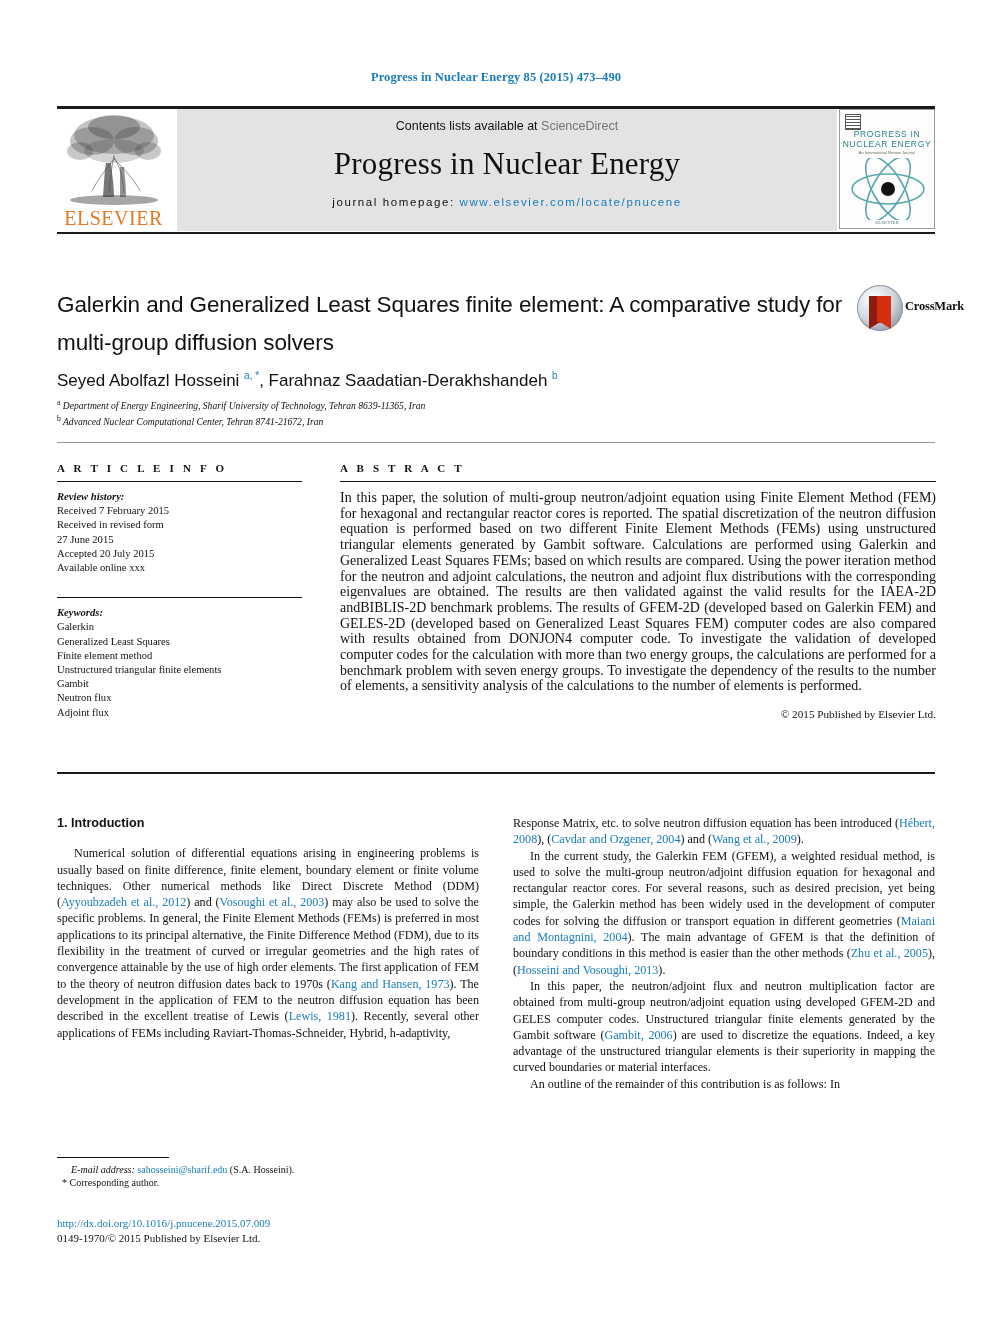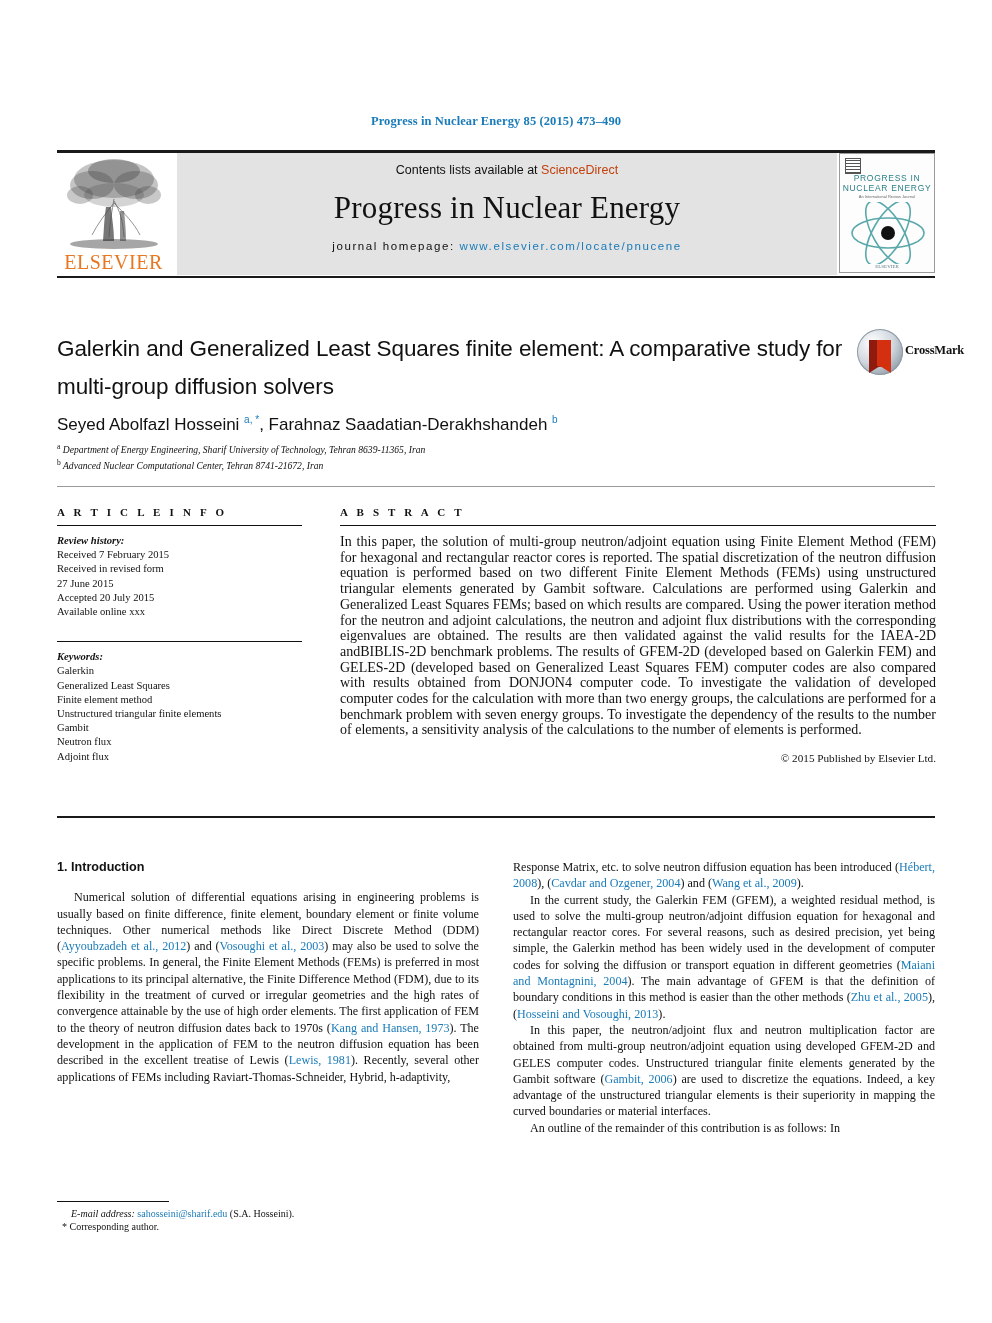--- a/index.html
+++ b/index.html
@@ -13,21 +13,20 @@
     position: relative;
     font-family: "Liberation Serif", serif;
     color: #000;
     overflow: hidden;
   }
   .page {
     position: absolute;
     left: 0; top: 0;
     width: 992px;
     height: 932px;
-    margin-top: 44px;
   }
 
   
   .runninghead {
     position: absolute;
     left: 0; top: 70px;
     width: 992px;
     text-align: center;
     font-family: "Liberation Serif", serif;
     font-weight: bold;
@@ -77,21 +76,21 @@
     flex-direction: column;
     align-items: center;
     justify-content: flex-start;
   }
   .contents-line {
     margin-top: 10px;
     font-family: "Liberation Sans", sans-serif;
     font-size: 12.5px;
     color: #111;
   }
-  .contents-line .sd { color: #c2410c; }
+  .contents-line .sd { color: #737373; }
   .journal-name {
     margin-top: 13px;
     font-family: "Liberation Serif", serif;
     font-size: 31px;
     color: #111;
     letter-spacing: .2px;
   }
   .homepage-line {
     margin-top: 14px;
     font-family: "Liberation Sans", sans-serif;
@@ -451,14 +450,18 @@
     <p><span>In this paper, the neutron/adjoint flux and neutron multiplication factor are obtained from multi-group neutron/adjoint equation using developed GFEM-2D and GELES computer codes. Unstructured triangular finite elements generated by the Gambit software (</span><span class="ref">Gambit, 2006</span><span>) are used to discretize the equations. Indeed, a key advantage of the unstructured triangular elements is their superiority in mapping the curved boundaries or material interfaces.</span></p>
     <p>An outline of the remainder of this contribution is as follows: In</p>
   </div>
 
   <div class="footnote-rule"></div>
   <div class="footnote">
     <div style="padding-left:14px"><span class="em-ital">E-mail address:</span> <span class="mail">sahosseini@sharif.edu</span> <span>(S.A. Hosseini).</span></div>
     <div>&nbsp;&nbsp;<span class="star">*</span> <span>Corresponding author.</span></div>
   </div>
 
+  <div class="doi-block">
+    <div class="doi-link">http://dx.doi.org/10.1016/j.pnucene.2015.07.009</div>
+    <div>0149-1970/© 2015 Published by Elsevier Ltd.</div>
+  </div>
 
 </div>
 
 </body></html>

